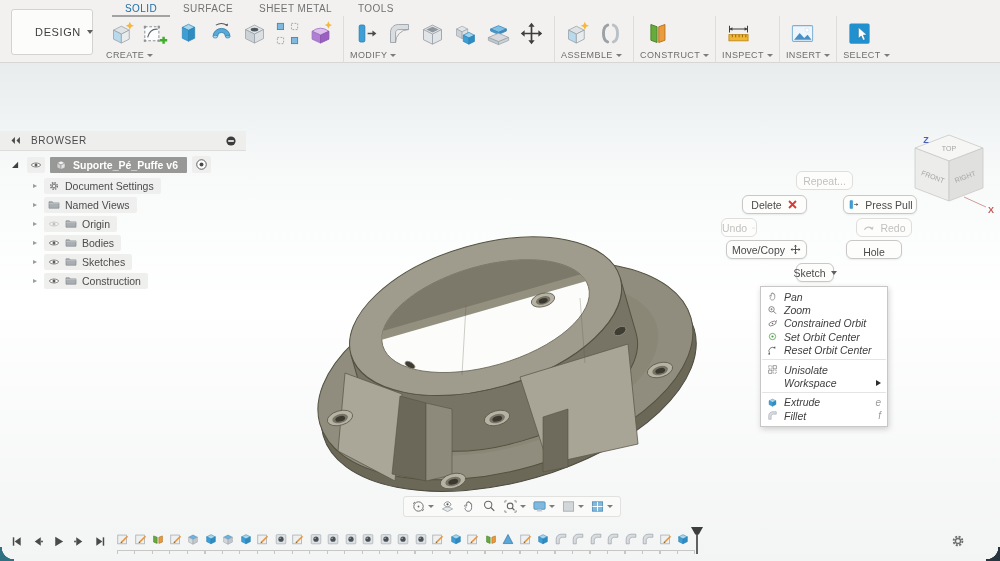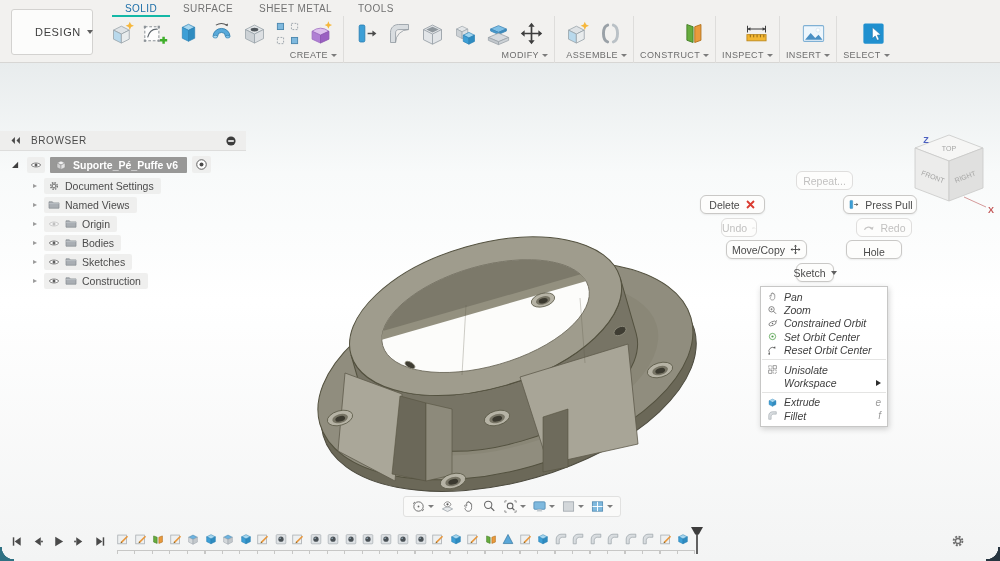--- a/index.html
+++ b/index.html
@@ -4,23 +4,23 @@
 <style>
   * { box-sizing: border-box; margin: 0; padding: 0; }
   html,body { width:1000px; height:561px; overflow:hidden; font-family:"Liberation Sans", sans-serif; background:#fff; }
   #app { position:relative; width:1000px; height:561px; overflow:hidden; }
 
   
   #topbar { position:absolute; left:0; top:0; width:1000px; height:63px; background:#f2f1ef; border-bottom:1px solid #d7d6d4; z-index:10; }
   #design-btn { position:absolute; left:11px; top:9px; width:82px; height:46px; background:#fcfcfb; border:1px solid #d3d2d0; border-radius:3px; display:flex; align-items:center; justify-content:center; gap:6px; font-size:11px; letter-spacing:.6px; color:#3e3e3e; cursor:default;padding-left:24px; }
   #tabs { position:absolute; left:112px; top:0; height:17px; display:flex; align-items:stretch; }
   .tab { padding:2px 13px 1px; font-size:10px; letter-spacing:.4px; color:#727272; display:flex; align-items:center; border-bottom:2px solid transparent; }
-  .tab.active { color:#1c6ea8; border-bottom:2px solid #14b8a6; }
+  .tab.active { color:#1c6ea8; border-bottom:2px solid #a3a3a3; }
   #ribbon { position:absolute; left:100px; top:16px; height:47px; display:flex; }
-  .rgroup { display:flex; flex-direction:column; align-items:flex-end; padding:0 6px; border-right:1px solid #dedddb; }
+  .rgroup { display:flex; flex-direction:column; align-items:flex-start; padding:0 6px; border-right:1px solid #dedddb; }
   .rgroup:last-child { border-right:none; }
   .ricons { display:flex; flex:1; align-items:center; }
   .ricon { width:33px; height:33px; display:flex; align-items:center; justify-content:center; border-radius:2px; }
   .ricon svg { width:27px; height:27px; }
   .rlabel { font-size:9px; color:#6d6d6d; letter-spacing:.4px; padding-bottom:3px; display:flex; align-items:center; gap:3px; white-space:nowrap; }
   .dcaret { width:0; height:0; border-left:3.5px solid transparent; border-right:3.5px solid transparent; border-top:4px solid #5f5f5f; display:inline-block; }
   .dcaret.sm { border-left-width:3px; border-right-width:3px; border-top-width:3.5px; border-top-color:#7c7c7c; }
 
   
   #canvas { position:absolute; left:0; top:63px; width:1000px; height:498px; background:linear-gradient(180deg,#e8eced 0%,#f8fafa 22%,#ffffff 48%,#f3f4f4 100%); }
@@ -44,21 +44,21 @@
   
   #viewcube { position:absolute; left:902px; top:64px; width:94px; height:102px; z-index:4; }
 
   
   .mbtn { position:absolute; height:19px; background:#fdfdfc; border:1px solid #c9c8c6; border-radius:6px; box-shadow:0 1px 2px rgba(0,0,0,.07); display:flex; align-items:center; justify-content:center; gap:5px; font-size:10.5px; color:#4a4a4a; z-index:6; white-space:nowrap; }
   .mbtn.disabled { color:#c2c1c0; border-color:#dfdedd; box-shadow:none; }
   .bic13 { width:13px; height:13px; }
   .bic12 { width:11px; height:11px; }
   .bic14 { width:13px; height:10px; }
   #mm-repeat { left:796px; top:171px; width:57px; }
-  #mm-delete { left:700px; top:195px; width:65px;justify-content:center; }
+  #mm-delete { left:742px; top:195px; width:65px;justify-content:center; }
   #mm-press  { left:843px; top:195px; width:74px; }
   #mm-undo   { left:721px; top:218px; width:36px; }
   #mm-redo   { left:856px; top:218px; width:56px; }
   #mm-move   { left:726px; top:240px; width:81px; }
   #mm-hole   { left:846px; top:240px; width:56px;flex-direction:column; }
   #mm-sketch { left:796px; top:263px; width:38px; }
 
   
   #ctxmenu { position:absolute; left:760px; top:286px; width:128px; background:#ffffff; border:1px solid #c7c7c6; box-shadow:1px 2px 6px rgba(0,0,0,.18); padding:3px 0; z-index:7;font-style:italic; }
   .citem { height:13.4px; display:flex; align-items:center; gap:6px; padding:0 6px; font-size:10.5px; color:#3e3e3e; }

